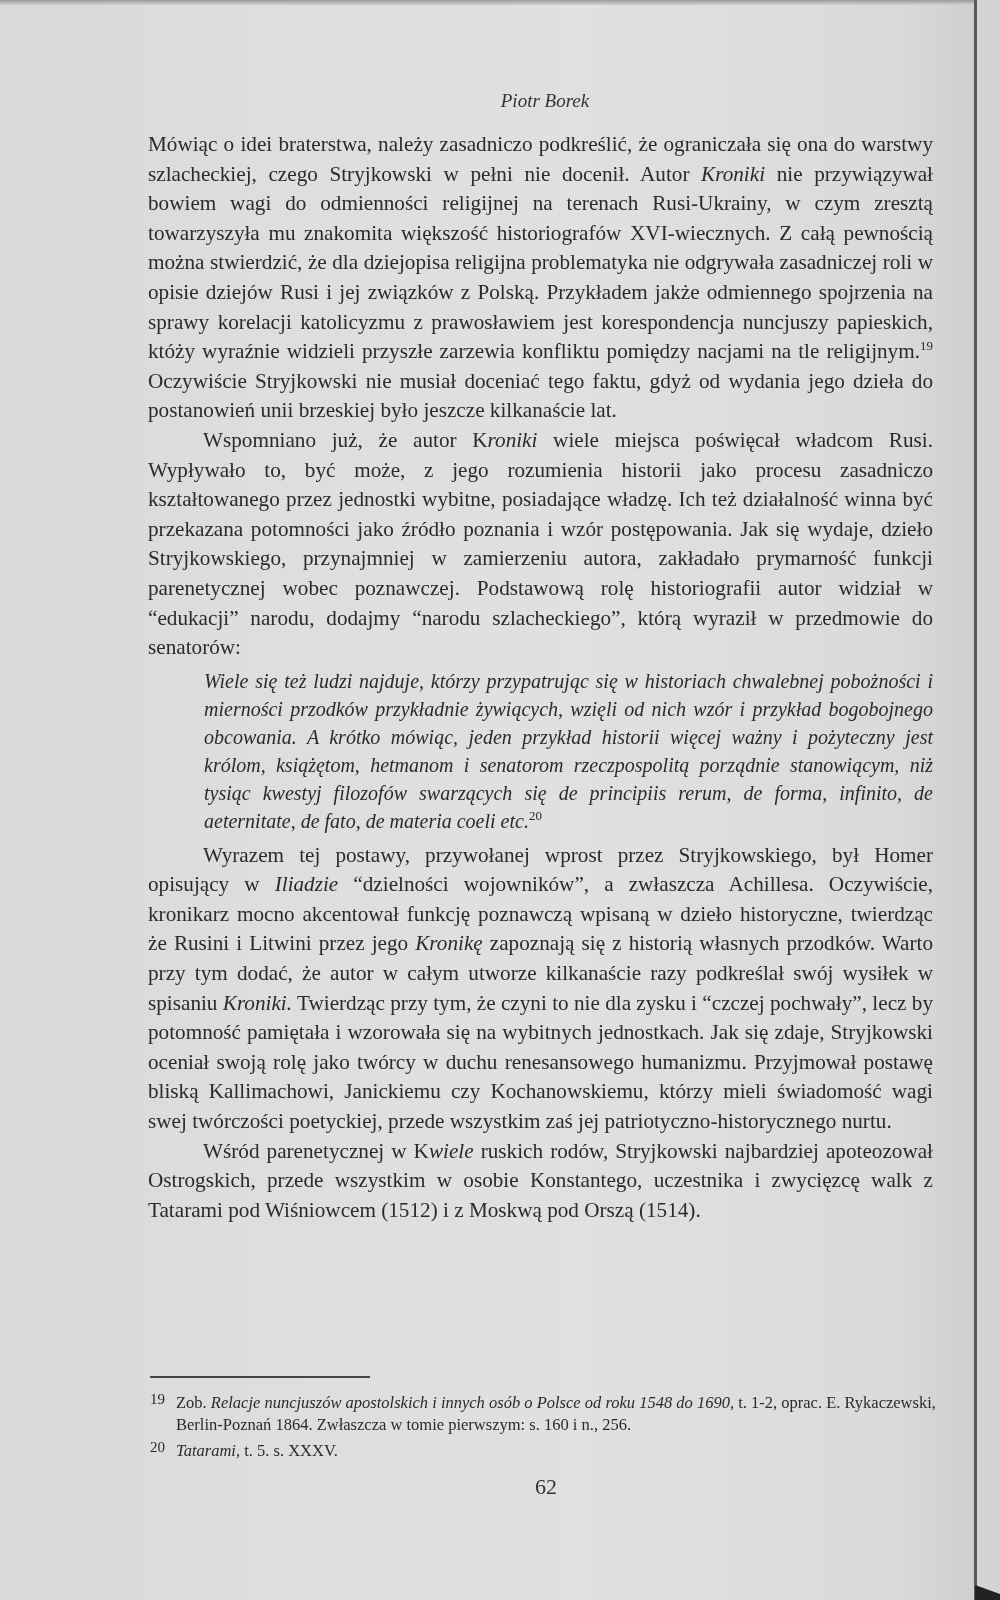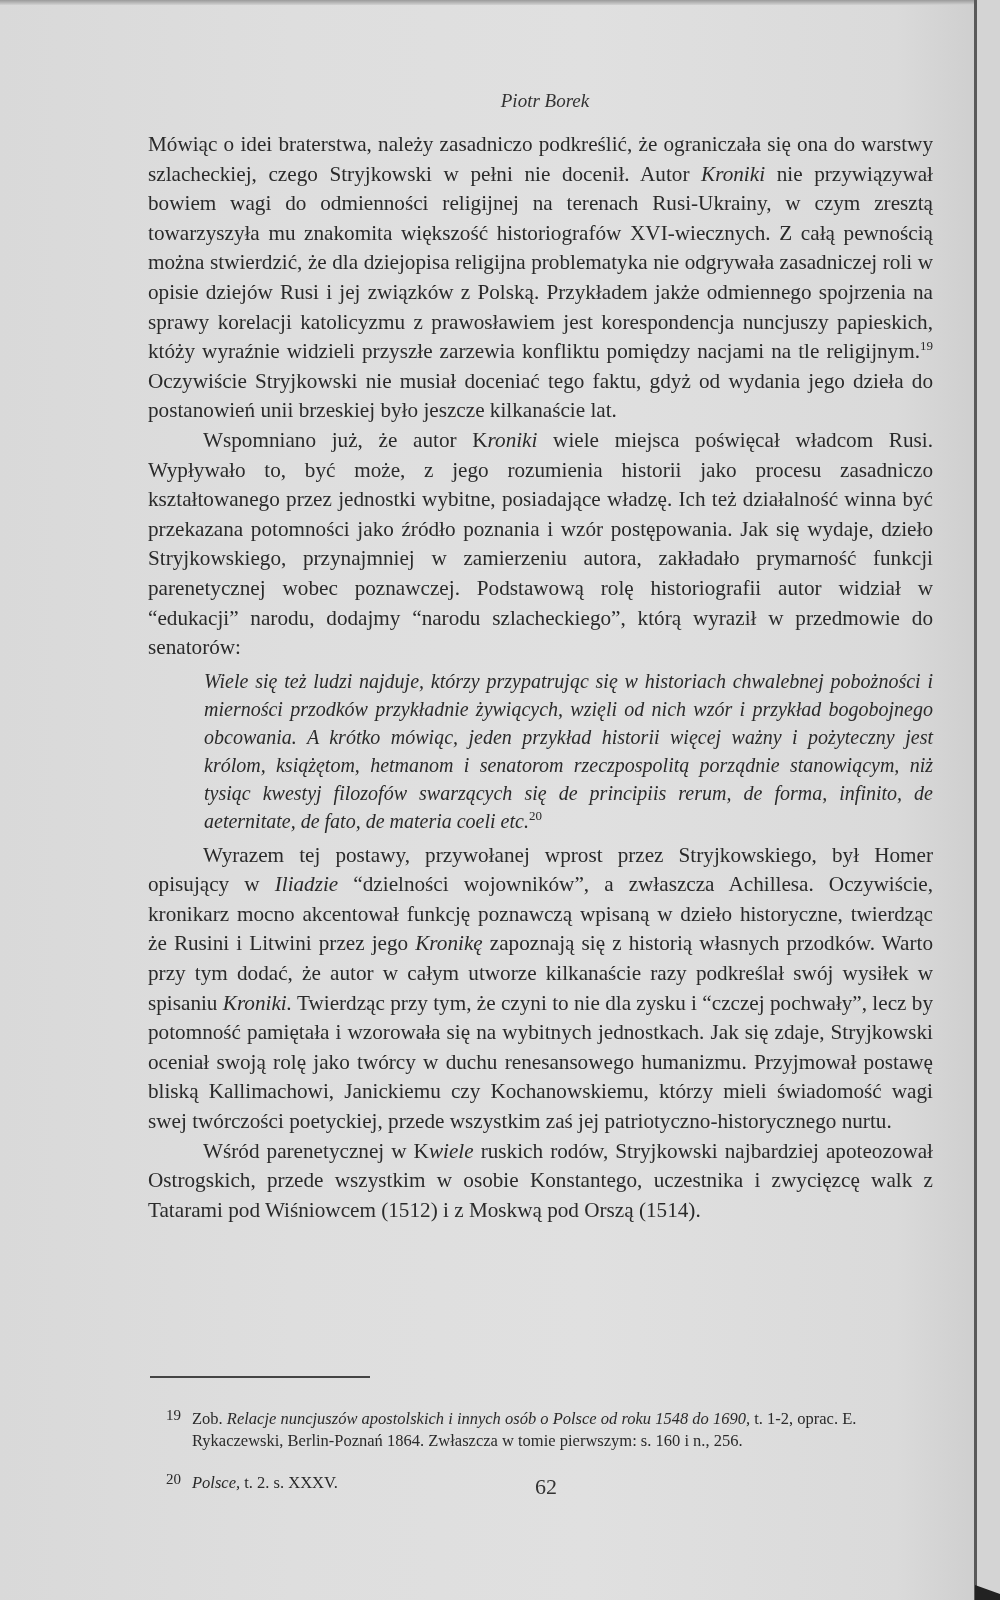--- a/index.html
+++ b/index.html
@@ -108,21 +108,21 @@
       position: absolute;
       left: 150px;
       top: 1388px;
       width: 790px;
       font-size: 16.5px;
       line-height: 22px;
     }
     .footnote {
       padding-left: 26px;
       text-indent: -26px;
-      margin: 16px;
+      margin: 0;
       font-family: Liberation Serif, serif;
     }
     .fn-num {
       display: inline-block;
       width: 26px;
       text-indent: 0;
       font-size: 15px;
       vertical-align: 4px;
     }
     .page-number {
@@ -148,21 +148,21 @@
     <p class="indent"><span>Wspomniano już, że autor K</span><em>roniki</em><span> wiele miejsca poświęcał władcom Rusi. Wypływało to, być może, z jego rozumienia historii jako procesu zasadniczo kształtowanego przez jednostki wybitne, posiadające władzę. Ich też działalność winna być przekazana potomności jako źródło poznania i wzór postępowania. Jak się wydaje, dzieło Stryjkowskiego, przynajmniej w zamierzeniu autora, zakładało prymarność funkcji parenetycznej wobec poznawczej. Podstawową rolę historiografii autor widział w “edukacji” narodu, dodajmy “narodu szlacheckiego”, którą wyraził w przedmowie do senatorów:</span></p>
     <p class="quote"><span>Wiele się też ludzi najduje, którzy przypatrując się w historiach chwalebnej pobożności i mierności przodków przykładnie żywiących, wzięli od nich wzór i przykład bogobojnego obcowania. A krótko mówiąc, jeden przykład historii więcej ważny i pożyteczny jest królom, książętom, hetmanom i senatorom rzeczpospolitą porządnie stanowiącym, niż tysiąc kwestyj filozofów swarzących się de principiis rerum, de forma, infinito, de aeternitate, de fato, de materia coeli etc.</span><sup>20</sup></p>
     <p class="indent"><span>Wyrazem tej postawy, przywołanej wprost przez Stryjkowskiego, był Homer opisujący w </span><em>Iliadzie</em><span> “dzielności wojowników”, a zwłaszcza Achillesa. Oczywiście, kronikarz mocno akcentował funkcję poznawczą wpisaną w dzieło historyczne, twierdząc że Rusini i Litwini przez jego </span><em>Kronikę</em><span> zapoznają się z historią własnych przodków. Warto przy tym dodać, że autor w całym utworze kilkanaście razy podkreślał swój wysiłek w spisaniu </span><em>Kroniki.</em><span> Twierdząc przy tym, że czyni to nie dla zysku i “czczej pochwały”, lecz by potomność pamiętała i wzorowała się na wybitnych jednostkach. Jak się zdaje, Stryjkowski oceniał swoją rolę jako twórcy w duchu renesansowego humanizmu. Przyjmował postawę bliską Kallimachowi, Janickiemu czy Kochanowskiemu, którzy mieli świadomość wagi swej twórczości poetyckiej, przede wszystkim zaś jej patriotyczno-historycznego nurtu.</span></p>
     <p class="indent"><span>Wśród parenetycznej w K</span><em>wiele</em><span> ruskich rodów, Stryjkowski najbardziej apoteozował Ostrogskich, przede wszystkim w osobie Konstantego, uczestnika i zwycięzcę walk z Tatarami pod Wiśniowcem (1512) i z Moskwą pod Orszą (1514).</span></p>
   </div>
 
   <div class="footnote-rule"></div>
 
   <div class="footnotes">
     <p class="footnote"><span class="fn-num">19</span><span>Zob. </span><em>Relacje nuncjuszów apostolskich i innych osób o Polsce od roku 1548 do 1690,</em><span> t. 1-2, oprac. E. Rykaczewski, Berlin-Poznań 1864. Zwłaszcza w tomie pierwszym: s. 160 i n., 256.</span></p>
-    <p class="footnote"><span class="fn-num">20</span><em>Polsce,</em><span> t. 2. s. XXXV.</span></p>
+    <p class="footnote"><span class="fn-num">20</span><em>Tatarami,</em><span> t. 5. s. XXXV.</span></p>
   </div>
 
   <div class="page-number">62</div>
 </div>
 
 <div class="gutter-line"></div>
 <div class="right-strip"></div>
 <div class="corner-shadow"></div>
 
 </body></html>

